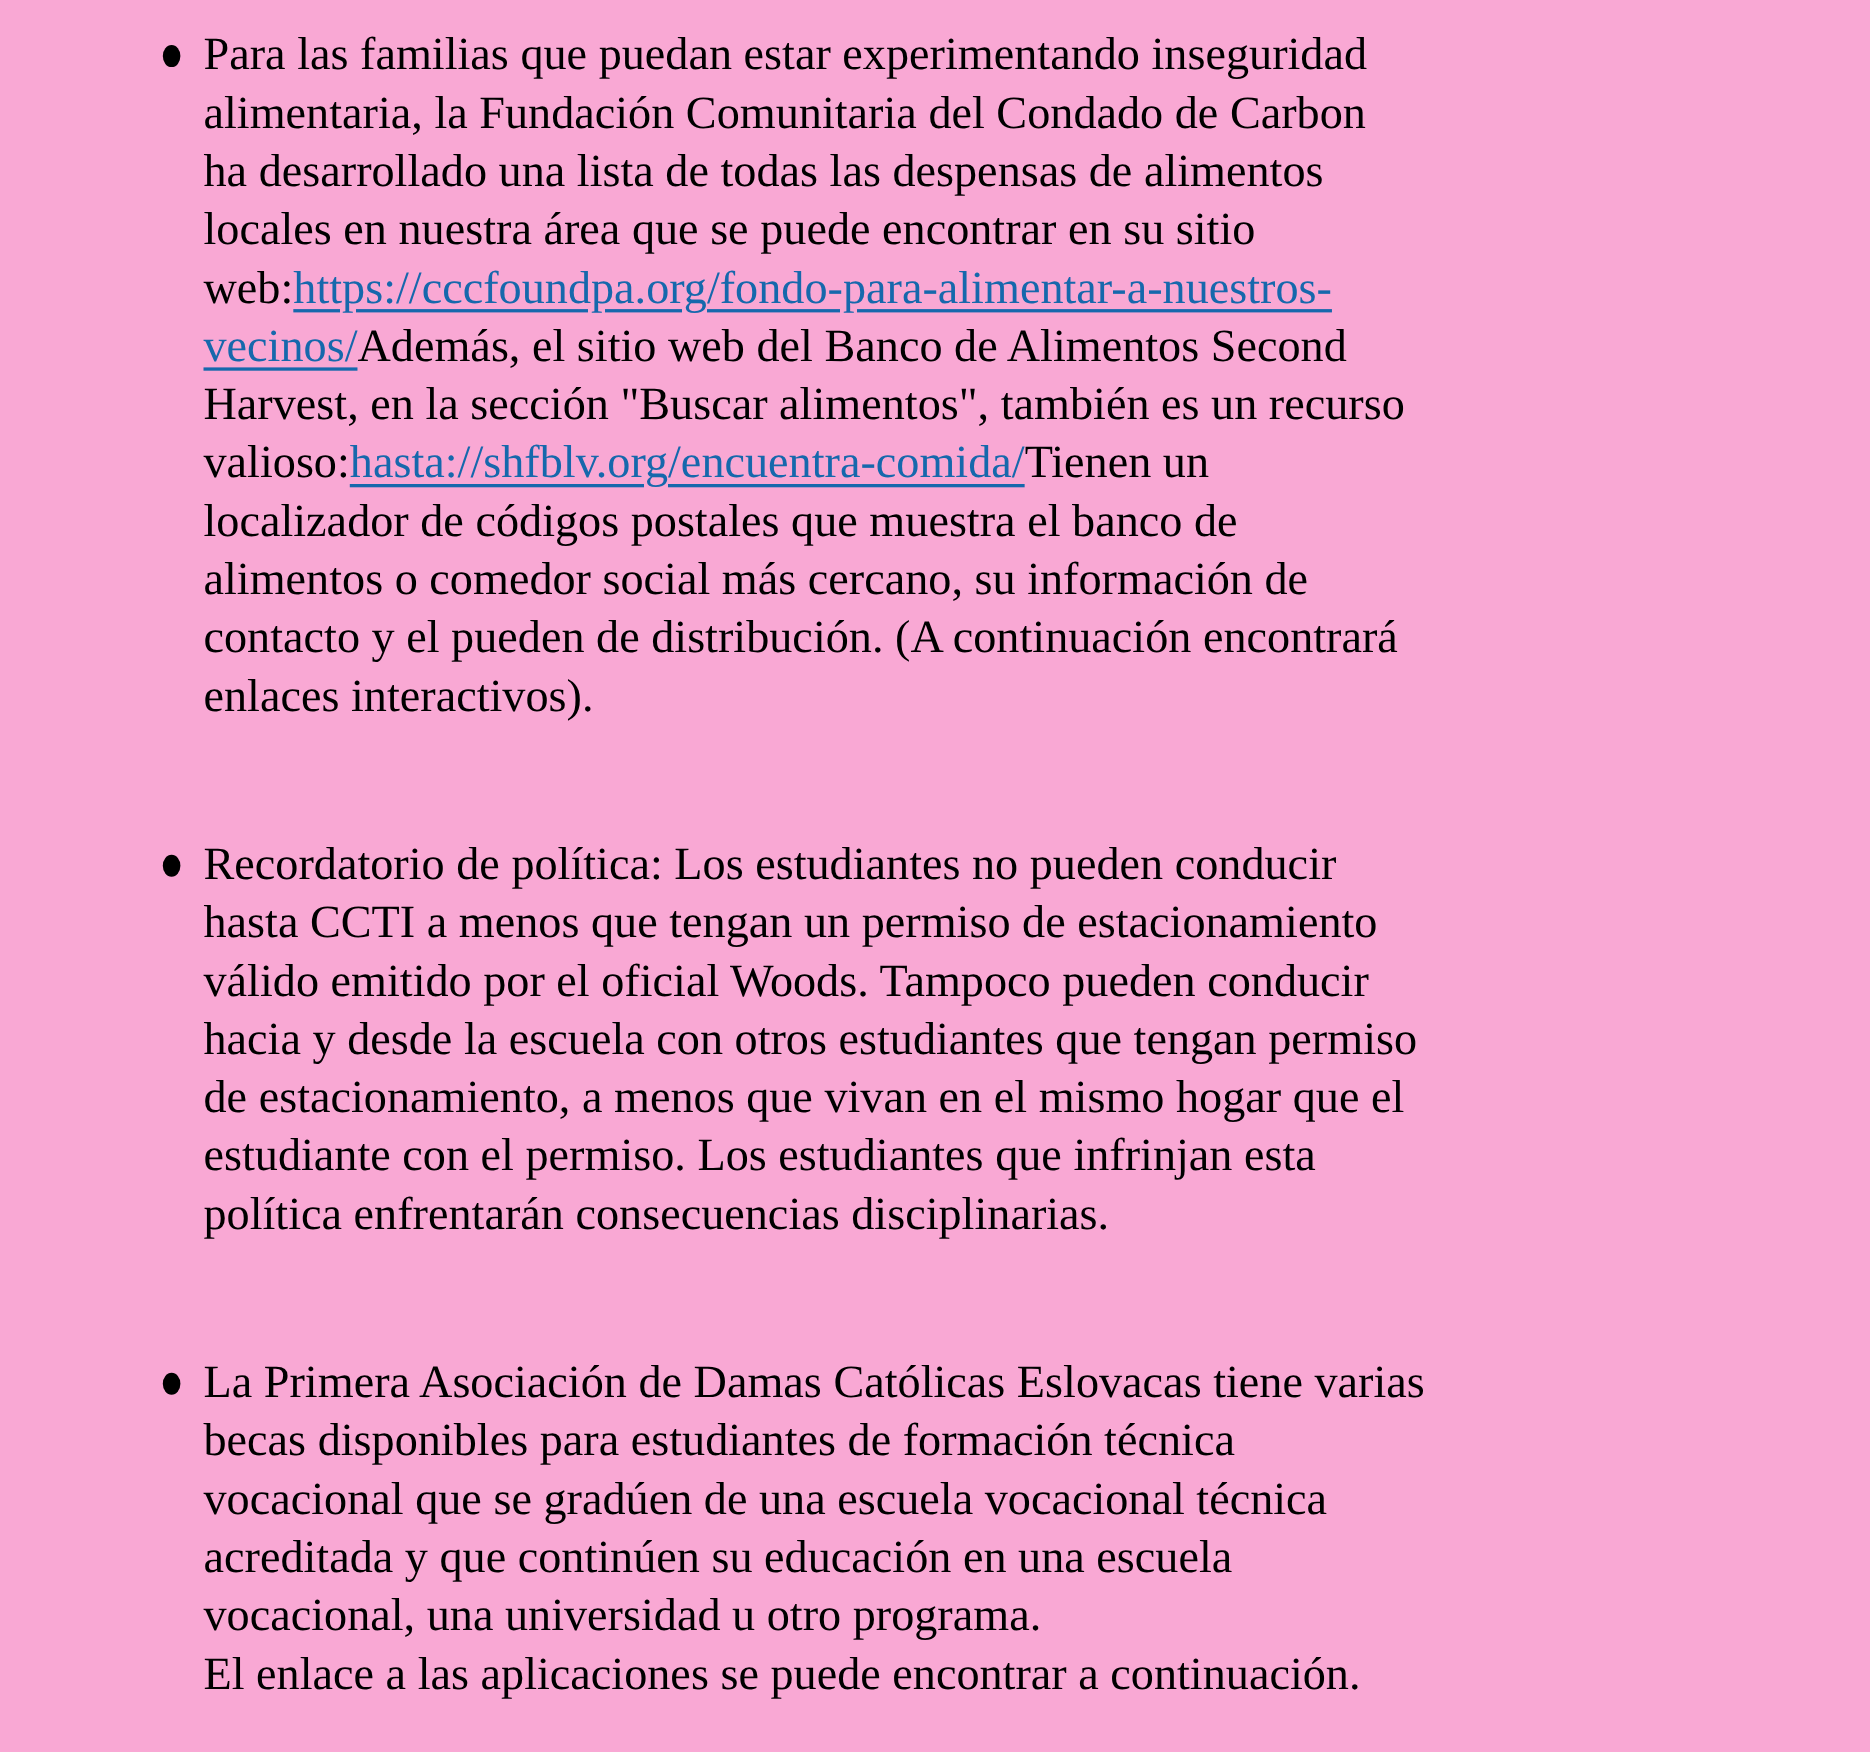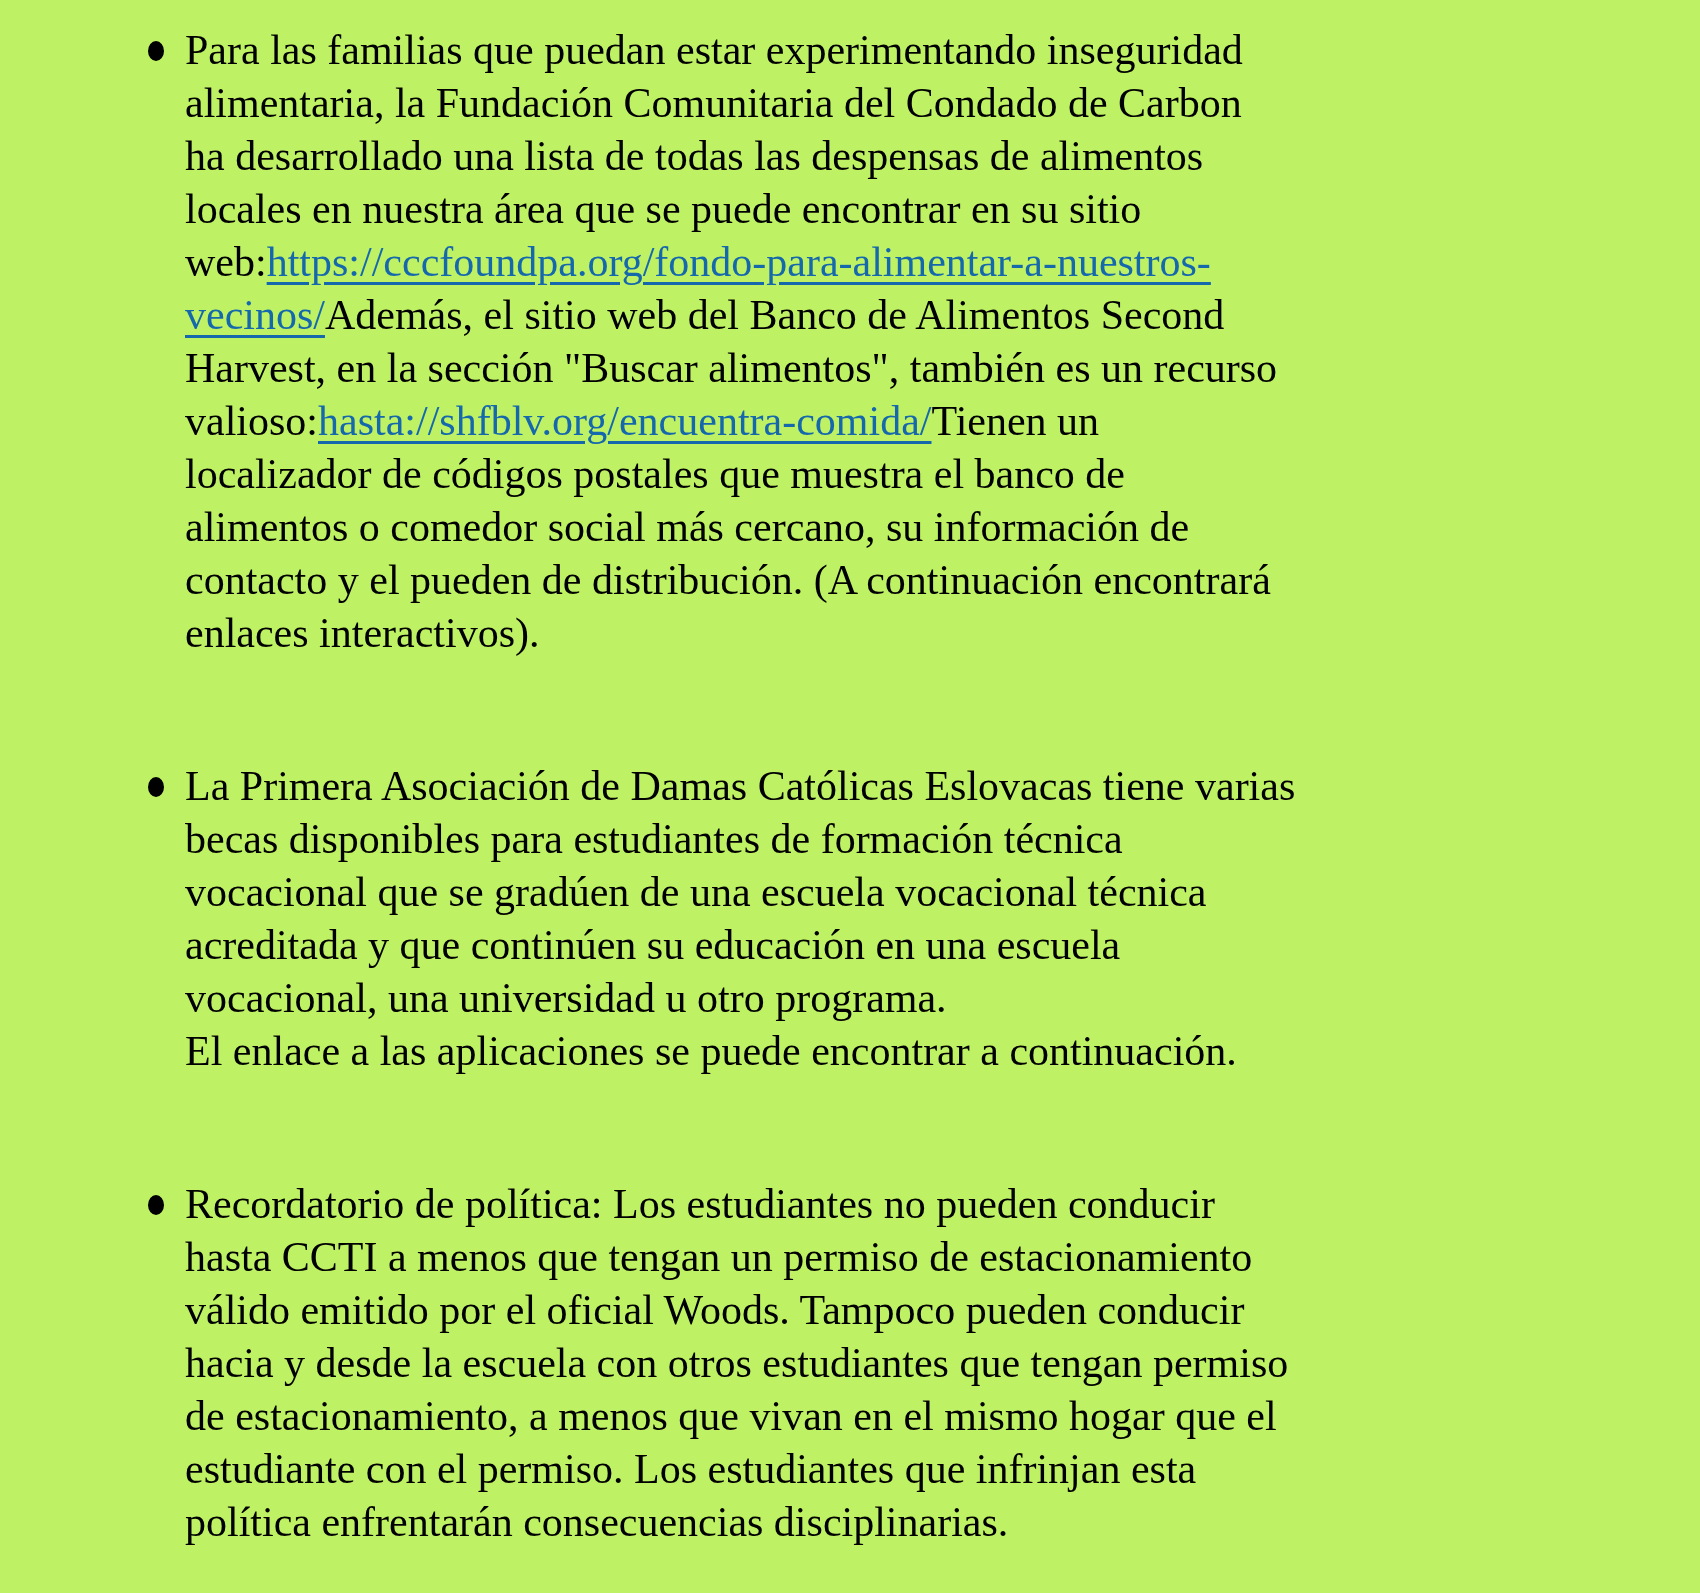--- a/index.html
+++ b/index.html
@@ -54,52 +54,52 @@
     color: var(--link-color, #1668ac);
     text-decoration: underline;
     text-decoration-thickness: 3px;
     text-underline-offset: 6px;
     cursor: pointer;
   }
 </style>
 </head>
 <body>
 
-<div class="page" style="background: #bef264; color: rgb(0, 0, 0);">
+<div class="page" style="background: #f9a8d4; color: rgb(0, 0, 0);">
   <div class="content">
     <ul class="bullet-list">
       <li class="bullet-item">
         <span class="bullet-marker"></span>
         <div class="bullet-text"><span>Para las familias que puedan estar experimentando inseguridad
 alimentaria, la Fundación Comunitaria del Condado de Carbon
 ha desarrollado una lista de todas las despensas de alimentos
 locales en nuestra área que se puede encontrar en su sitio
 web:</span><a>https://cccfoundpa.org/fondo-para-alimentar-a-nuestros-
 vecinos/</a><span>Además, el sitio web del Banco de Alimentos Second
 Harvest, en la sección "Buscar alimentos", también es un recurso
 valioso:</span><a>hasta://shfblv.org/encuentra-comida/</a><span>Tienen un
 localizador de códigos postales que muestra el banco de
 alimentos o comedor social más cercano, su información de
 contacto y el pueden de distribución. (A continuación encontrará
 enlaces interactivos).</span></div>
       </li>
       <li class="bullet-item">
         <span class="bullet-marker"></span>
-        <div class="bullet-text"><span>La Primera Asociación de Damas Católicas Eslovacas tiene varias
-becas disponibles para estudiantes de formación técnica
-vocacional que se gradúen de una escuela vocacional técnica
-acreditada y que continúen su educación en una escuela
-vocacional, una universidad u otro programa.
-El enlace a las aplicaciones se puede encontrar a continuación.</span></div>
-      </li>
-      <li class="bullet-item">
-        <span class="bullet-marker"></span>
         <div class="bullet-text"><span>Recordatorio de política: Los estudiantes no pueden conducir
 hasta CCTI a menos que tengan un permiso de estacionamiento
 válido emitido por el oficial Woods. Tampoco pueden conducir
 hacia y desde la escuela con otros estudiantes que tengan permiso
 de estacionamiento, a menos que vivan en el mismo hogar que el
 estudiante con el permiso. Los estudiantes que infrinjan esta
 política enfrentarán consecuencias disciplinarias.</span></div>
       </li>
+      <li class="bullet-item">
+        <span class="bullet-marker"></span>
+        <div class="bullet-text"><span>La Primera Asociación de Damas Católicas Eslovacas tiene varias
+becas disponibles para estudiantes de formación técnica
+vocacional que se gradúen de una escuela vocacional técnica
+acreditada y que continúen su educación en una escuela
+vocacional, una universidad u otro programa.
+El enlace a las aplicaciones se puede encontrar a continuación.</span></div>
+      </li>
     </ul>
   </div>
 </div>
 
 </body></html>

